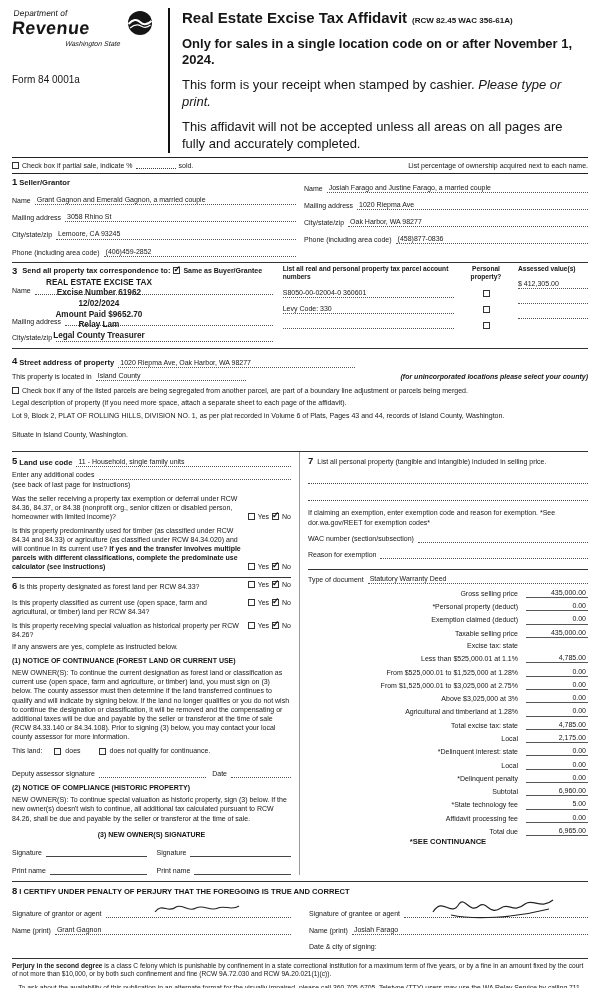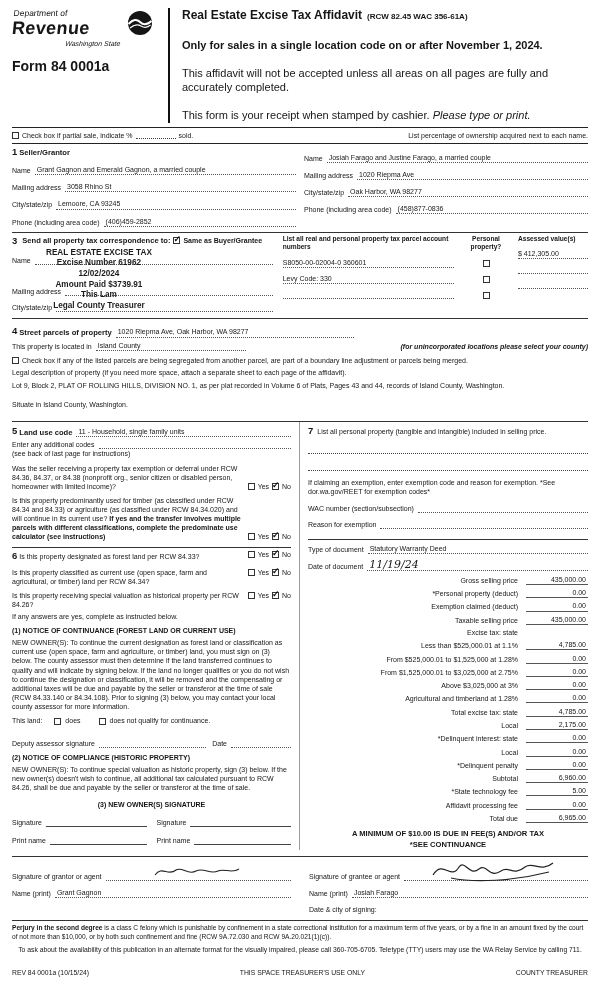--- a/index.html
+++ b/index.html
@@ -8,27 +8,27 @@
 .bold{font-weight:bold}
 .ital{font-style:italic}
 
 .header{display:flex;gap:8px;padding-bottom:4px}
 .hleft{width:148px}
 .dept-row{display:flex;gap:5px;align-items:flex-start}
 .dept-txt{transform:skewX(-6deg)}
 .dept-of{font-size:8.5px}
 .revenue{font-size:18px;font-weight:bold;letter-spacing:.4px;margin-top:-2px}
 .wa-state{font-size:7px;font-style:italic;margin-top:-1px;text-align:right;width:110px}
-.form-no{font-size:14px;font-weight:bold;margin-top:8px}
+.form-no{font-size:10px;font-weight:normal;margin-top:24px}
 .vdiv{width:2px;background:#111}
 .hright{flex:1;padding-left:4px}
 .title-row{display:flex;align-items:baseline;gap:5px}
-.title{font-size:12px;font-weight:bold;white-space:nowrap}
+.title{font-size:15px;font-weight:bold;white-space:nowrap}
 .title-ref{font-size:8px;font-weight:bold}
-.note{font-size:11px;margin-top:14px}
+.note{font-size:13px;margin-top:8px}
 
 .rule-row{border-top:1.5px solid #222;border-bottom:1px solid #222;padding:3px 0;display:flex;align-items:center;gap:3px}
 .spacer{flex:1}
 .blank{border-bottom:1px dotted #444;display:inline-block;height:8px}
 .w40{width:40px}
 
 .two-col{display:flex;gap:8px}
 .col{flex:1;min-width:0}
 .sec-num{font-size:9.5px;font-weight:bold;margin-right:2px}
 .sec-title{font-weight:bold;font-size:7.6px}
@@ -108,22 +108,22 @@
       </div>
       <div class="form-no">Form 84 0001a</div>
     </div>
     <div class="vdiv"></div>
     <div class="hright">
       <div class="title-row">
         <span class="title">Real Estate Excise Tax Affidavit</span>
         <span class="title-ref">(RCW 82.45 WAC 356-61A)</span>
       </div>
       <div class="note bold">Only for sales in a single location code on or after November 1, 2024.</div>
+      <div class="note"><span>This form is your receipt when stamped by cashier.</span> <span class="ital">Please type or print.</span></div>
       <div class="note">This affidavit will not be accepted unless all areas on all pages are fully and accurately completed.</div>
-      <div class="note"><span>This form is your receipt when stamped by cashier.</span> <span class="ital">Please type or print.</span></div>
     </div>
   </div>
 
   <div class="rule-row">
     <span class="cb"></span>
     <span>Check box if partial sale, indicate %</span>
     <span class="blank w40"></span>
     <span>sold.</span>
     <span class="spacer"></span>
     <span>List percentage of ownership acquired next to each name.</span>
@@ -176,22 +176,22 @@
         <span class="sec-title">Send all property tax correspondence to:</span>
         <span class="cb">
             <span class="mark">✓</span>
           </span>
         <span class="bold">Same as Buyer/Grantee</span>
       </div>
       <div class="stamp">
         <div>REAL ESTATE EXCISE TAX</div>
         <div>Excise Number 61962</div>
         <div>12/02/2024</div>
-        <div>Amount Paid $3739.91</div>
-        <div>This Lam</div>
+        <div>Amount Paid $9652.70</div>
+        <div>Relay Lam</div>
         <div>Legal County Treasurer</div>
       </div>
       <div class="field" style="margin-top:9px">
           <span class="flabel">Name</span>
           <span class="fvalue"></span>
         </div>
       <div class="field" style="margin-top:22px">
           <span class="flabel">Mailing address</span>
           <span class="fvalue"></span>
         </div>
@@ -218,21 +218,21 @@
         <div class="prow-val">$ 412,305.00</div>
         <div class="prow-val"></div>
         <div class="prow-val"></div>
       </div>
     </div>
   </div>
 
   <div class="sec4">
     <div class="inline-row">
       <span class="sec-num">4</span>
-      <span class="sec-title">Street parcels of property</span>
+      <span class="sec-title">Street address of property</span>
       <span class="fvalue" style="max-width:330px">1020 Riepma Ave, Oak Harbor, WA 98277</span>
       <span class="spacer"></span>
     </div>
     <div class="inline-row">
       <span>This property is located in</span>
       <span class="fvalue" style="max-width:150px">Island County</span>
       <span class="spacer"></span>
       <span class="bold ital">(for unincorporated locations please select your county)</span>
     </div>
     <div class="inline-row" style="align-items:flex-start;margin-top:5px">
@@ -370,24 +370,20 @@
         </div>
       <div class="field">
           <span class="flabel">Reason for exemption</span>
           <span class="fvalue"></span>
         </div>
 
       <div class="docline" style="margin-top:10px;border-top:1px solid #333;padding-top:4px">
         <span class="flabel">Type of document</span>
         <span class="fvalue">Statutory Warranty Deed</span>
       </div>
-      <div class="docline">
-        <span class="flabel">Date of document</span>
-        <span class="fvalue hand">11/19/24</span>
-      </div>
 
       <div style="margin-top:4px">
         <div class="trow">
             <span class="tl">Gross selling price</span>
             <span class="tv">435,000.00</span>
           </div>
         <div class="trow">
             <span class="tl">*Personal property (deduct)</span>
             <span class="tv">0.00</span>
           </div>
@@ -453,26 +449,26 @@
           </div>
         <div class="trow">
             <span class="tl">Affidavit processing fee</span>
             <span class="tv">0.00</span>
           </div>
         <div class="trow">
             <span class="tl">Total due</span>
             <span class="tv">6,965.00</span>
           </div>
       </div>
-      <div class="minnote">A MINIMUM OF $10.00 IS DUE IN FEE(S) AND/OR TAX</div>
       <div class="minnote" style="margin-top:1px">*SEE CONTINUANCE</div>
     </div>
   </div>
 
   <div class="sec8">
+    <div><span class="sec-num">8</span><span class="sec-title">I CERTIFY UNDER PENALTY OF PERJURY THAT THE FOREGOING IS TRUE AND CORRECT</span></div>
     <div class="sec8-cols">
       <div class="col">
         <div class="field sigline" style="margin-top:10px">
           <span class="flabel">Signature of grantor or agent</span>
           <span class="fvalue"></span>
           <svg class="scribble" width="90" height="16" viewBox="0 0 90 16" style="left:140px">
               <path d="M3 12 C10 2 16 14 24 7 C30 3 36 13 44 8 C52 4 58 12 66 8 C72 5 80 11 87 6" fill="none" stroke="#222" stroke-width="1.1"></path>
             </svg>
         </div>
         <div class="field">

